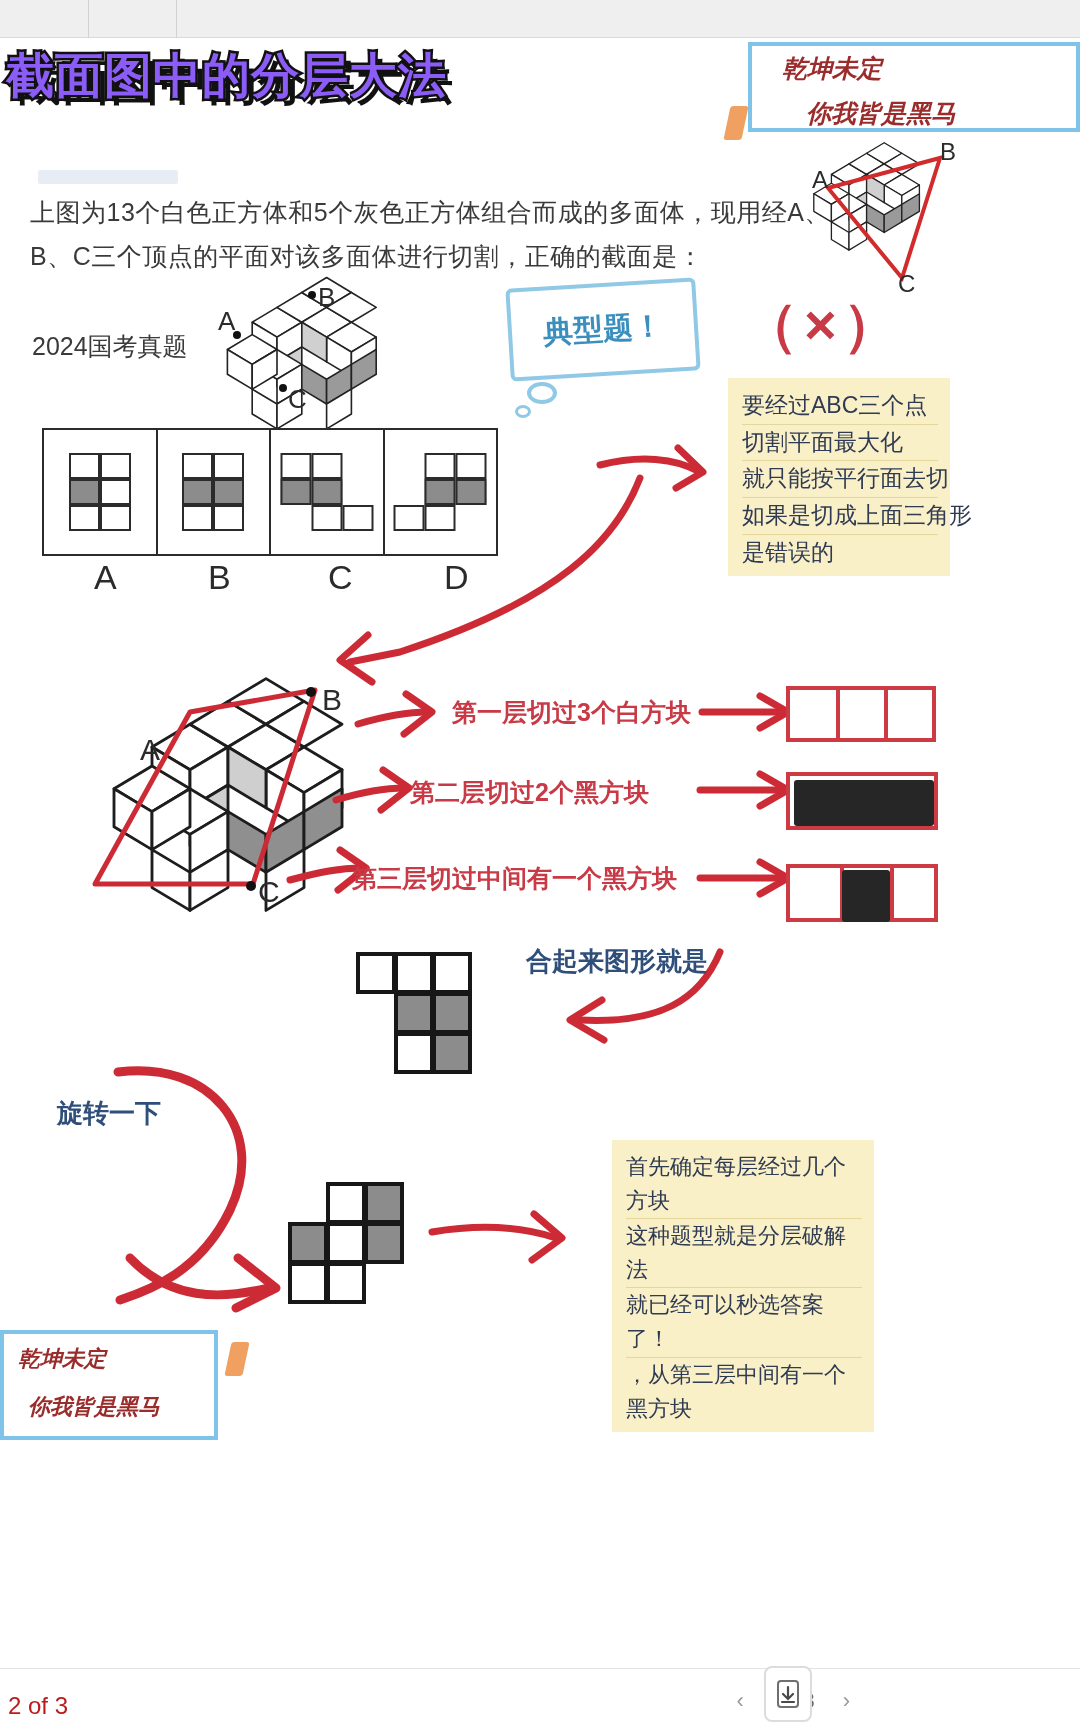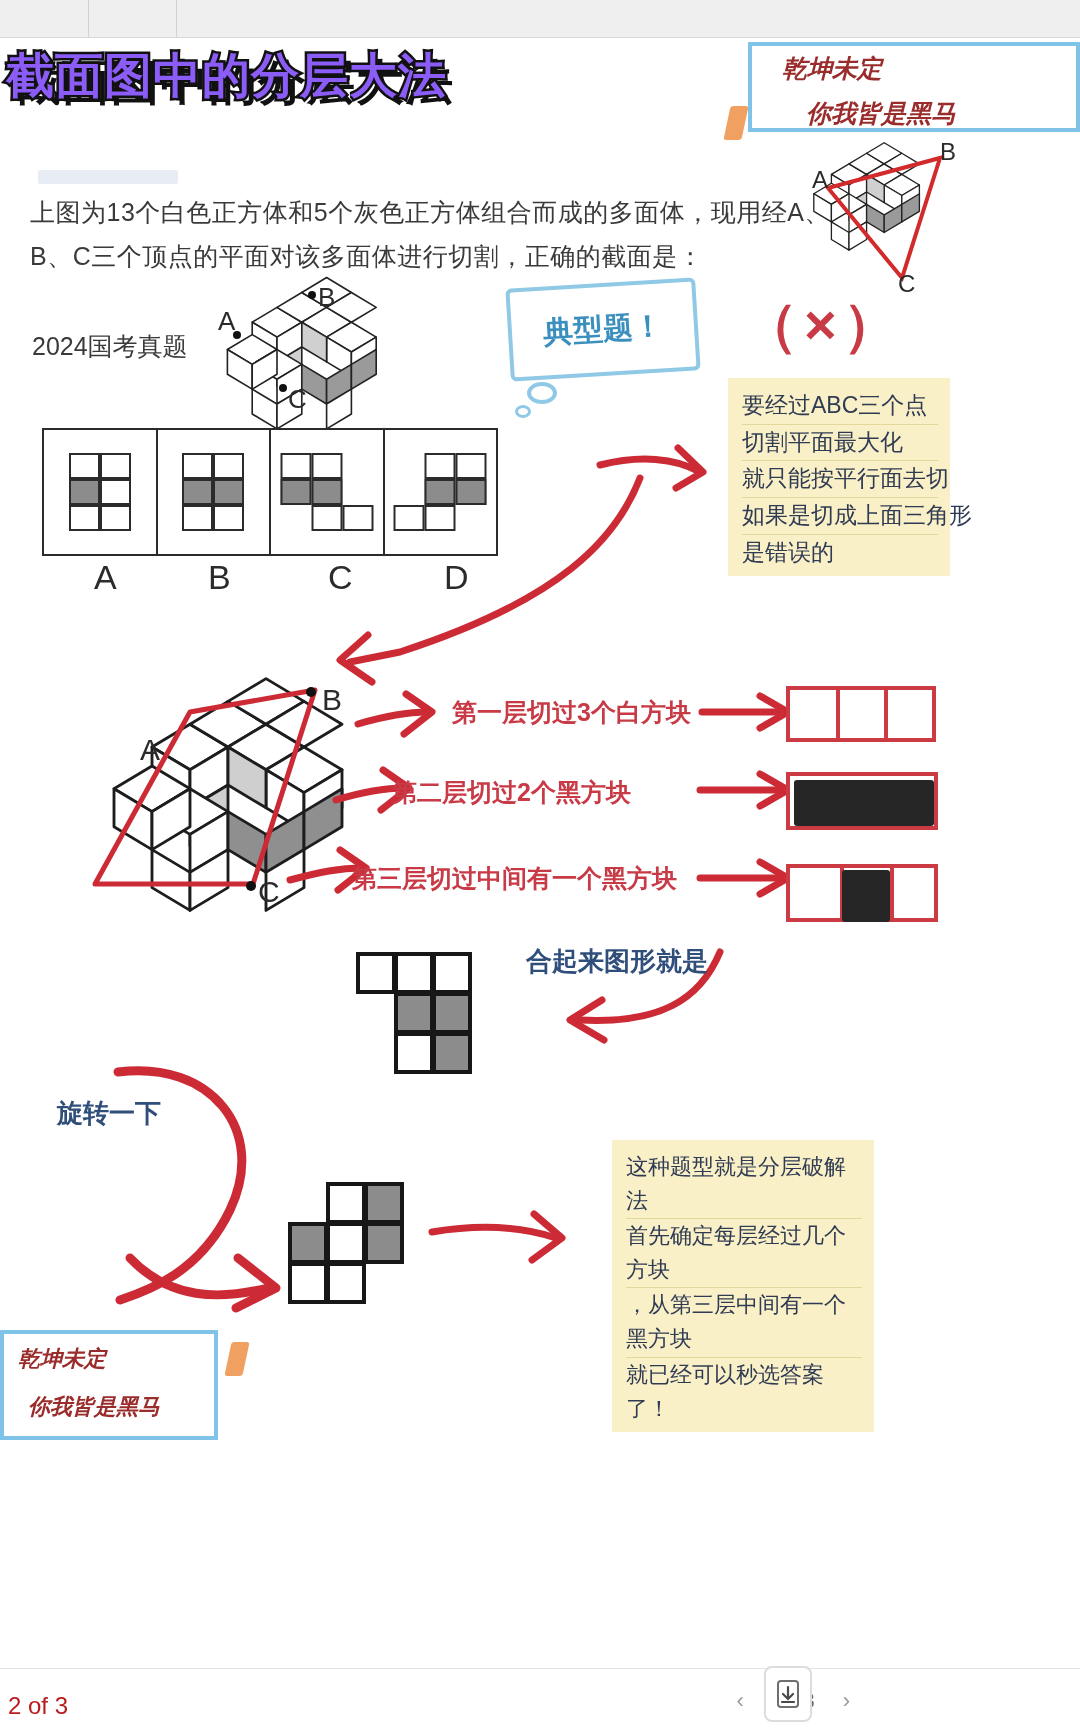--- a/index.html
+++ b/index.html
@@ -363,21 +363,21 @@
       <path d="M118,1072 C210,1060 268,1130 230,1210 C200,1272 150,1290 120,1300" stroke-width="9"></path>
       <path d="M130,1258 C170,1300 220,1300 268,1288" stroke-width="9"></path>
       <path d="M238,1258 L276,1288 L236,1308" stroke-width="9"></path>
 
       <path d="M432,1232 C480,1224 520,1226 556,1238"></path>
       <path d="M534,1214 L562,1238 L532,1260"></path>
     </g>
   </svg>
 
   <div class="red-text" style="left:452px; top:696px;">第一层切过3个白方块</div>
-  <div class="red-text" style="left:392px; top:776px;">第二层切过2个黑方块</div>
+  <div class="red-text" style="left:410px; top:776px;">第二层切过2个黑方块</div>
   <div class="red-text" style="left:352px; top:862px;">第三层切过中间有一个黑方块</div>
   <div class="blue-text" style="left:526px; top:944px;">合起来图形就是</div>
   <div class="blue-text" style="left:14px; top:1096px;margin-left:43px;">旋转一下</div>
 
   <div class="res-box" style="left:786px; top:686px; width:150px; height:56px;">
     <div class="sep" style="left:46px;"></div>
     <div class="sep" style="left:94px;"></div>
   </div>
 
   <div class="res-box" style="left:786px; top:772px; width:152px; height:58px;">
@@ -404,24 +404,24 @@
     <div class="cell" style="left:38px; top:0;   width:40px; height:42px;"></div>
     <div class="cell g" style="left:76px; top:0;   width:40px; height:42px;"></div>
     <div class="cell g" style="left:0;   top:40px; width:40px; height:42px;"></div>
     <div class="cell" style="left:38px; top:40px; width:40px; height:42px;"></div>
     <div class="cell g" style="left:76px; top:40px; width:40px; height:42px;"></div>
     <div class="cell" style="left:0;   top:80px; width:40px; height:42px;"></div>
     <div class="cell" style="left:38px; top:80px; width:40px; height:42px;"></div>
   </div>
 
   <div class="sticky" id="sticky2">
+    <div class="row">首先确定每层经过几个方块</div>
     <div class="row">这种题型就是分层破解法</div>
-    <div class="row">首先确定每层经过几个方块</div>
+    <div class="row">就已经可以秒选答案了！</div>
     <div class="row">，从第三层中间有一个黑方块</div>
-    <div class="row">就已经可以秒选答案了！</div>
   </div>
 
   <div class="slogan-box slogan-bl">
     <div class="l1">乾坤未定</div>
     <div class="l2">你我皆是黑马</div>
   </div>
   <div class="slogan-tick" style="left:228px; top:1342px;"></div>
 
   <div class="navbar"></div>
   <div class="page-count">2 of 3</div>

